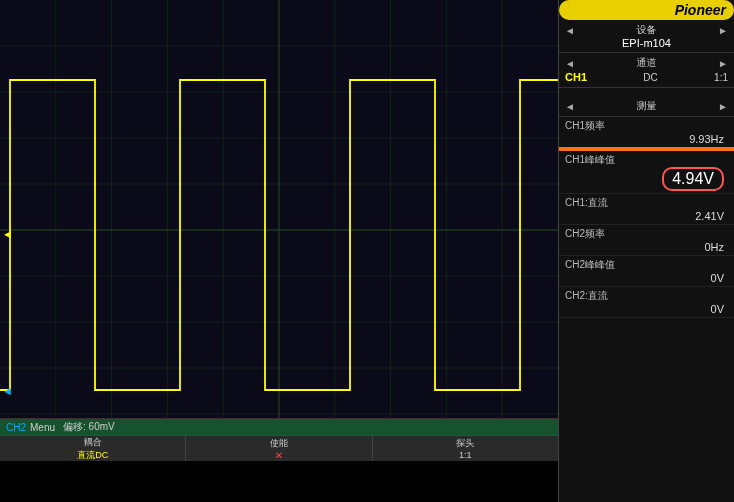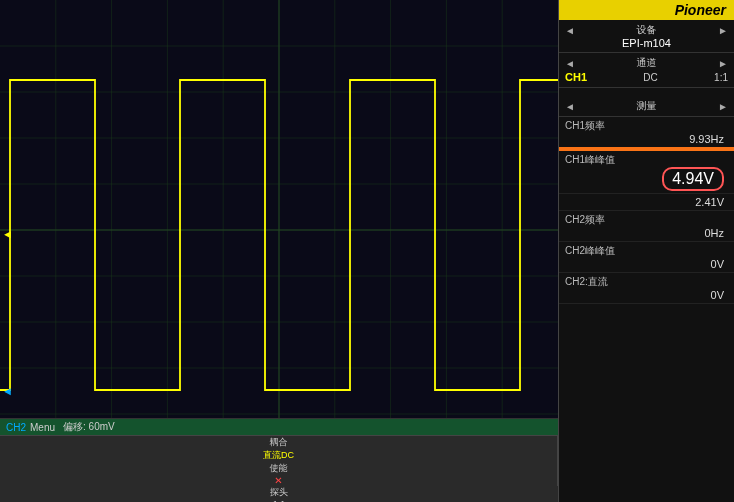--- a/index.html
+++ b/index.html
@@ -82,41 +82,41 @@
 
         <text x="2" y="395" fill="#00aaff" font-size="11" font-family="Arial">◄</text>
       </svg>
 
       <div style="position:absolute;bottom:0;left:0;width:100%;height:42px;background:#14532d;border-top:1px solid #333;">
         <div style="display:flex;align-items:center;padding:2px 6px;gap:4px;height:16px;">
           <span style="color:#00aaff;font-size:10px;">CH2</span>
           <span style="color:#ccc;font-size:10px;">Menu</span>
           <span style="color:#ccc;font-size:10px;margin-left:4px;">偏移: 60mV</span>
         </div>
-        <div style="display:flex;height:34px;border-top:1px solid #444;flex-direction:column;">
+        <div style="display:flex;height:26px;border-top:1px solid #444;">
           <button style="flex:1;background:#2a2a2a;border:none;border-right:1px solid #444;cursor:pointer;display:flex;flex-direction:column;align-items:center;justify-content:center;">
             <span style="color:#ccc;font-size:9px;">耦合</span>
             <span style="color:#ffff00;font-size:9px;">直流DC</span>
           </button>
           <button style="flex:1;background:#2a2a2a;border:none;border-right:1px solid #444;cursor:pointer;display:flex;flex-direction:column;align-items:center;justify-content:center;">
             <span style="color:#ccc;font-size:9px;">使能</span>
             <span style="color:#ff4444;font-size:10px;">✕</span>
           </button>
           <button style="flex:1;background:#2a2a2a;border:none;cursor:pointer;display:flex;flex-direction:column;align-items:center;justify-content:center;">
             <span style="color:#ccc;font-size:9px;">探头</span>
             <span style="color:#ccc;font-size:9px;">1:1</span>
           </button>
         </div>
       </div>
     </div>
   </div>
 
   <div style="width:176px;background:#111;display:flex;flex-direction:column;border-left:1px solid #444;font-size:11px;color:#ccc;">
 
-    <div style="background:#e8d000;color:#000;text-align:right;padding:2px 8px;font-weight:bold;font-size:14px;font-style:italic;">Pioneer</div>
+    <div style="background:#e8d000;color:#000;text-align:right;padding:2px 8px;font-weight:bold;font-size:14px;font-style:italic;border-radius:10px;">Pioneer</div>
 
     <div style="padding:3px 6px;border-bottom:1px solid #333;">
       <div style="display:flex;justify-content:space-between;align-items:center;">
         <span style="color:#aaa;font-size:10px;">◄</span>
         <span style="color:#ccc;font-size:10px;">设备</span>
         <span style="color:#aaa;font-size:10px;">►</span>
       </div>
       <div style="text-align:center;color:#fff;font-size:11px;">EPI-m104</div>
     </div>
 
@@ -149,20 +149,21 @@
     </div>
 
     <div style="padding:2px 6px;border-bottom:1px solid #222;position:relative;">
       <div style="color:#bbb;font-size:10px;">CH1峰峰值</div>
       <div style="text-align:right;padding-right:4px;">
         <span style="border:2px solid #ff5555;border-radius:10px;padding:1px 8px;color:#fff;font-size:16px;display:inline-block;">4.94V</span>
       </div>
     </div>
 
     <div style="padding:2px 6px;border-bottom:1px solid #222;">
+      <div style="color:#bbb;font-size:10px;">CH1:直流</div>
       <div style="text-align:right;color:#ddd;font-size:11px;padding-right:4px;">2.41V</div>
     </div>
 
     <div style="padding:2px 6px;border-bottom:1px solid #222;">
       <div style="color:#bbb;font-size:10px;">CH2频率</div>
       <div style="text-align:right;color:#ddd;font-size:11px;padding-right:4px;">0Hz</div>
     </div>
 
     <div style="padding:2px 6px;border-bottom:1px solid #222;">
       <div style="color:#bbb;font-size:10px;">CH2峰峰值</div>

